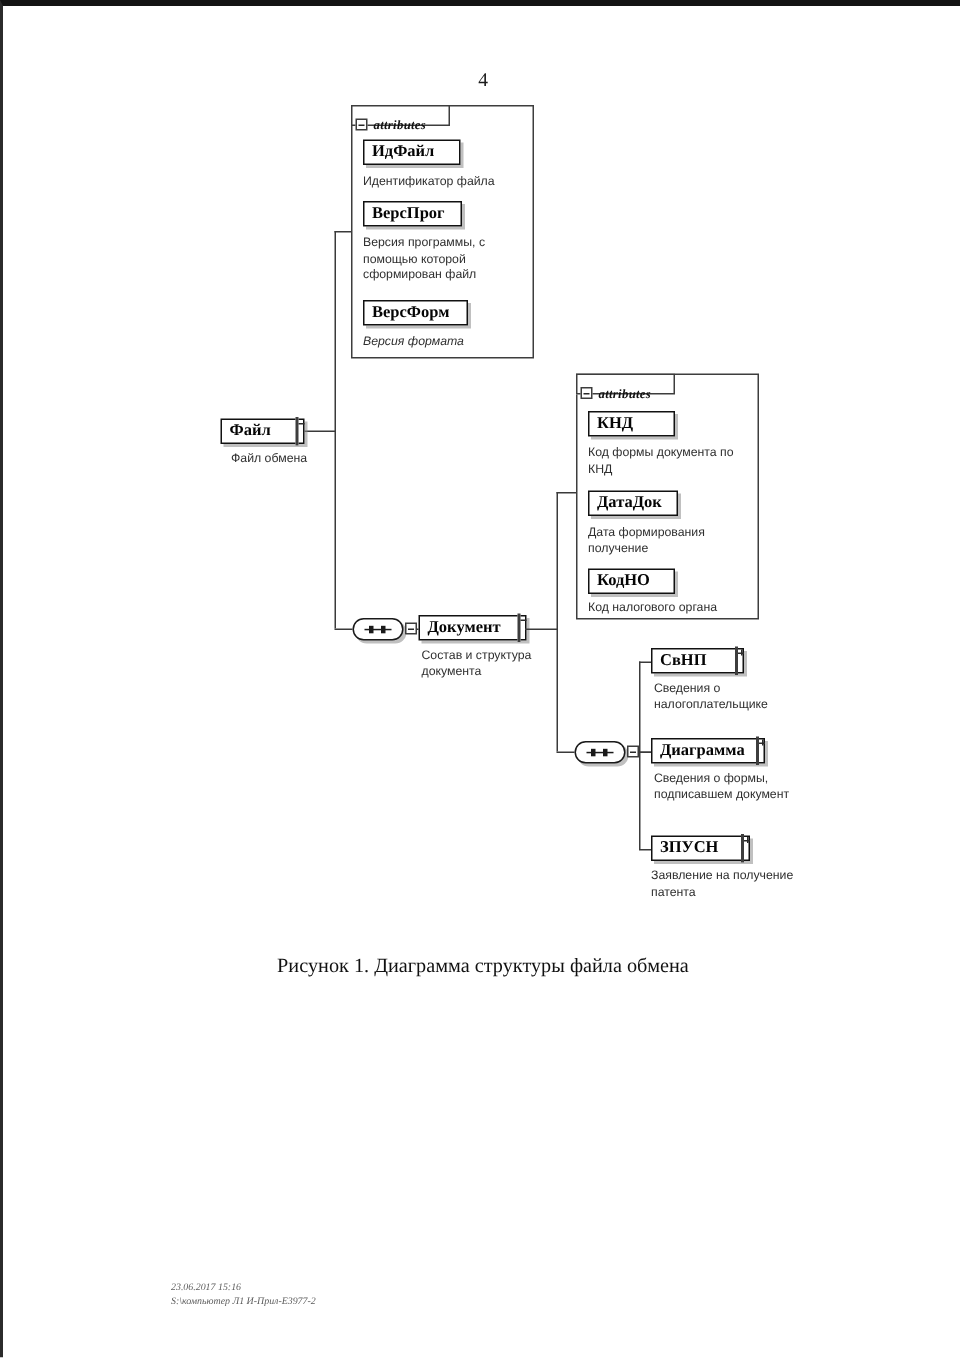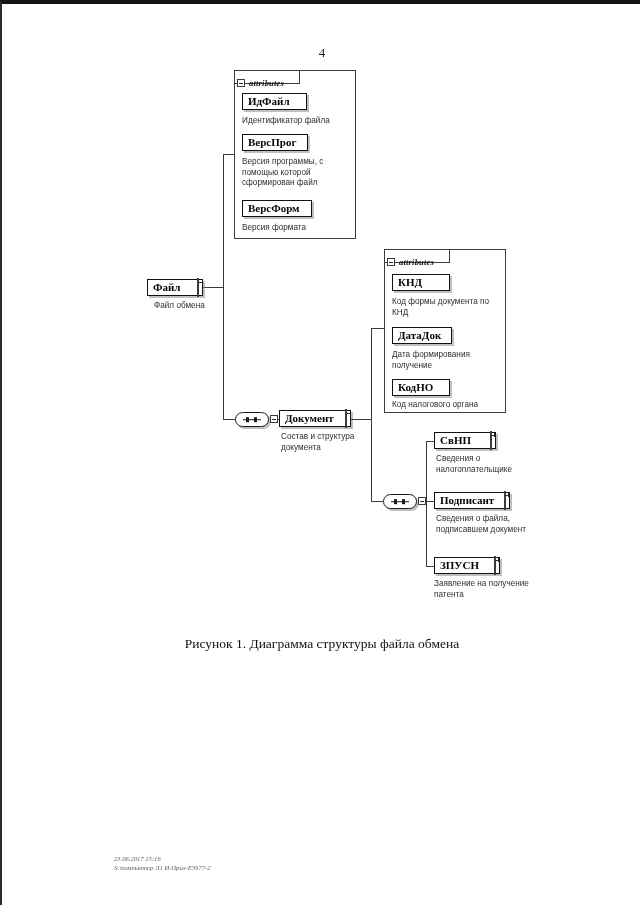--- a/index.html
+++ b/index.html
@@ -219,21 +219,21 @@
     <div class="caption" style="left:240px; top:112px; width:110px;">Идентификатор файла</div>
 
     <div class="node" style="left:240px; top:130px; width:66px;">
       <span class="name">ВерсПрог</span>
     </div>
     <div class="caption" style="left:240px; top:153px; width:100px;">Версия программы, с помощью которой сформирован файл</div>
 
     <div class="node" style="left:240px; top:196px; width:70px;">
       <span class="name">ВерсФорм</span>
     </div>
-    <div class="caption" style="left:240px; top:219px; width:110px;">Версия формата</div>
+    <div class="caption" style="left:240px; top:219px; width:110px;font-style:italic;">Версия формата</div>
 
     <div class="node" style="left:145px; top:275px; width:56px;">
       <span class="name">Файл</span>
       <span class="exp"><span class="minus-box"></span></span>
     </div>
     <div class="caption" style="left:152px; top:297px; width:110px;">Файл обмена</div>
 
     <div class="seq" style="left:233px; top:408px;">
       <span class="dots"></span>
     </div>
@@ -284,24 +284,24 @@
     <div class="line h" style="left:424px; top:497px; width:9px;"></div>
     <div class="line h" style="left:424px; top:562px; width:9px;"></div>
 
     <div class="node" style="left:432px; top:428px; width:62px;">
       <span class="name">СвНП</span>
       <span class="exp"><span class="plus-box"></span></span>
     </div>
     <div class="caption" style="left:434px; top:450px; width:100px;">Сведения о налогоплательщике</div>
 
     <div class="node" style="left:432px; top:488px; width:76px;">
-      <span class="name">Подписант</span>
+      <span class="name">Диаграмма</span>
       <span class="exp"><span class="plus-box"></span></span>
     </div>
-    <div class="caption" style="left:434px; top:510px; width:92px;">Сведения о файла, подписавшем документ</div>
+    <div class="caption" style="left:434px; top:510px; width:92px;">Сведения о формы, подписавшем документ</div>
 
     <div class="node" style="left:432px; top:553px; width:66px;">
       <span class="name">ЗПУСН</span>
       <span class="exp"><span class="plus-box"></span></span>
     </div>
     <div class="caption" style="left:432px; top:575px; width:100px;">Заявление на получение патента</div>
 
   </div>
 
   <div class="fig-caption">Рисунок 1. Диаграмма структуры файла обмена</div>

